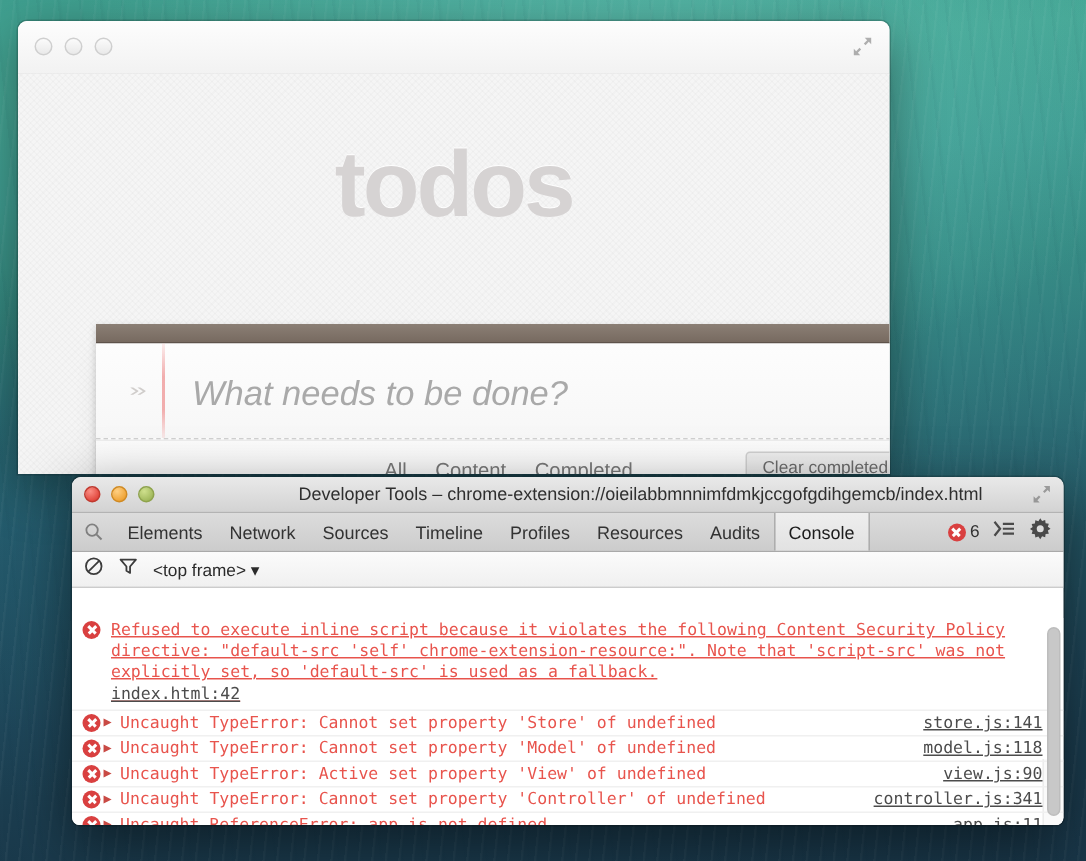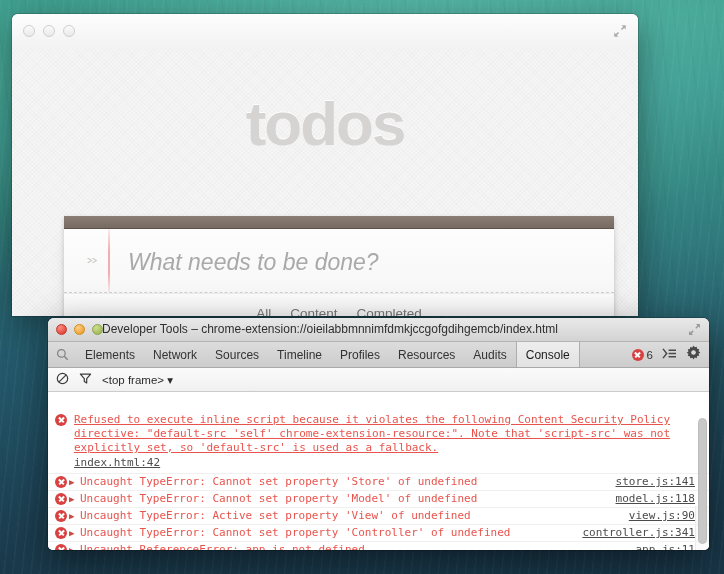--- a/index.html
+++ b/index.html
@@ -59,21 +59,21 @@
       rgba(0,40,60,0.35) 1px,
       rgba(0,0,0,0) 3px,
       rgba(0,0,0,0) 14px);
   }
 
   
   #todos-window {
     position: absolute;
     left: 12px;
     top: 14px;
-    width: 626px;
+    width: 581px;
     height: 302px;
     border-radius: 6px 6px 0 0;
     box-shadow: 0 10px 34px rgba(0,0,0,0.42), 0 0 0 1px rgba(0,0,0,0.16);
     overflow: hidden;
     background: #f5f5f5;
   }
   #todos-titlebar {
     height: 35px;
     background: linear-gradient(#fdfdfd, #f2f2f2);
     border-bottom: 1px solid #d3d3d3;
@@ -217,21 +217,21 @@
   }
   #dt-titlebar {
     position: relative;
     height: 23px;
     background: linear-gradient(#e9e9e9, #d3d3d3);
     border-bottom: 1px solid #b3b3b3;
   }
   #dt-titlebar .tl-group { left: 8px; top: 6px; gap: 7px; }
   #dt-titlebar .tl { width: 11px; height: 11px; }
   #dt-title {
-    text-align: left;
+    text-align: right;
     font-size: 12px;
     color: #2f2f2f;
     line-height: 23px;
     padding: 0 54px;
     white-space: nowrap;
     overflow: hidden;
     text-overflow: ellipsis;
     user-select: none;
   }
   #dt-resize {
@@ -406,20 +406,21 @@
           <div id="todo-divider"></div>
           <input id="new-todo" type="text" placeholder="What needs to be done?" style="">
         </div>
 
         <div id="todo-footer">
           <div id="filters">
             <a class="filter-link" href="#">All</a>
             <a class="filter-link" href="#">Content</a>
             <a class="filter-link" href="#">Completed</a>
           </div>
+          <button id="clear-completed">Clear completed</button>
         </div>
       </div>
     </div>
   </div>
 
   <div id="devtools-window">
 
     <div id="dt-titlebar">
       <div class="tl-group">
         <div class="tl red"></div>

